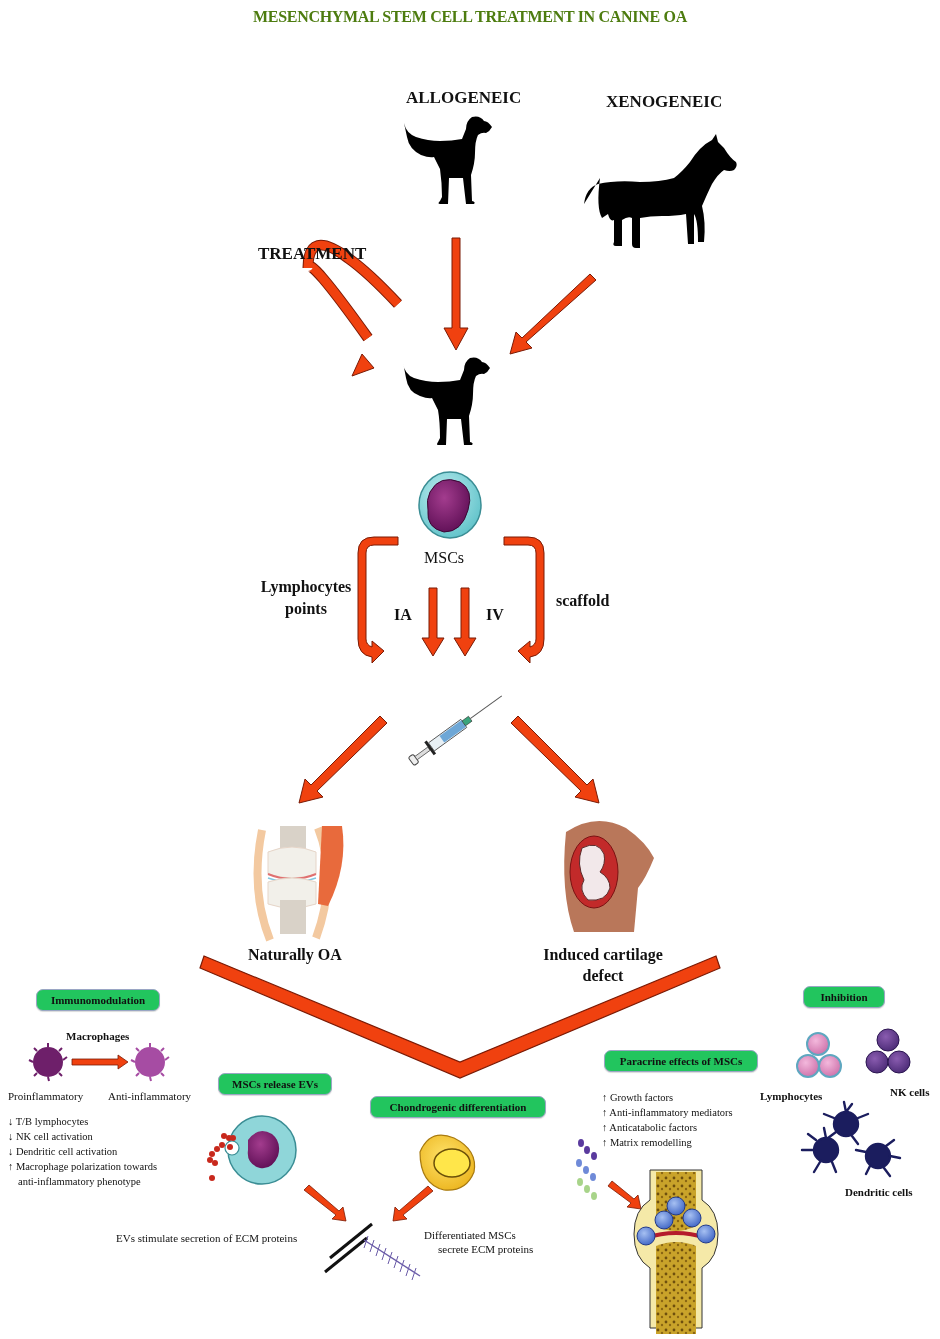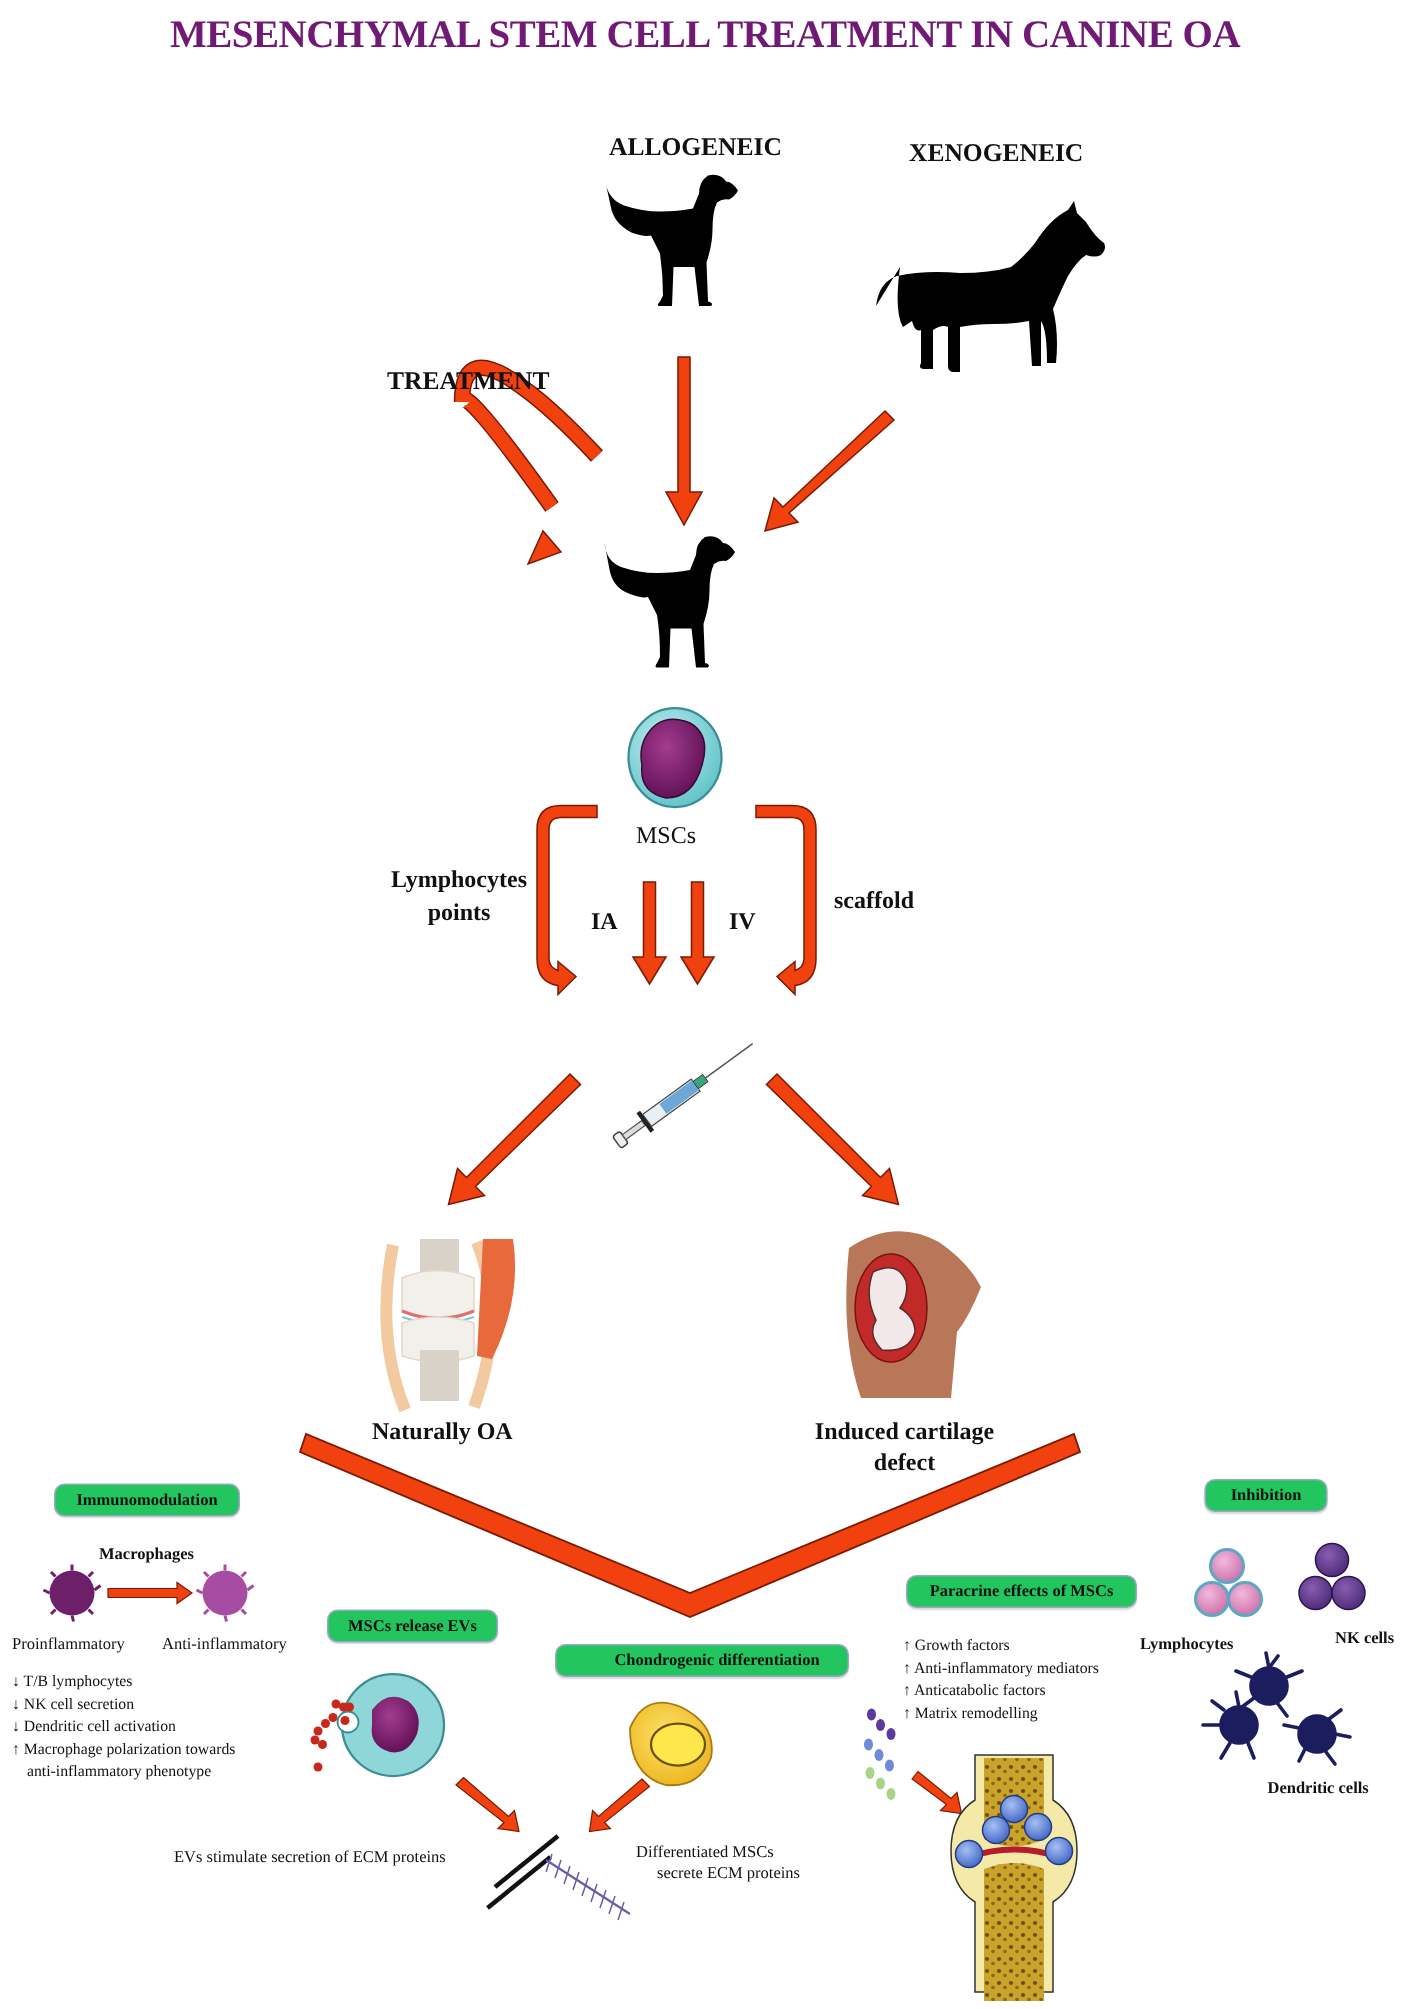--- a/index.html
+++ b/index.html
@@ -1,20 +1,20 @@
 <!DOCTYPE html>
 <html><head>
 <meta charset="utf-8">
 <style>
   html, body { margin: 0; padding: 0; background: #ffffff; }
   body { width: 940px; height: 1339px; position: relative; overflow: hidden;
          font-family: "Liberation Serif", "DejaVu Serif", serif; color: #111; }
   .abs { position: absolute; }
   .title { left: 0; top: 8px; width: 940px; text-align: center; font-weight: bold;
-           font-size: 26px; color: #701a75; letter-spacing: -0.3px; }
+           font-size: 16px; color: #4d7c0f; letter-spacing: -0.3px; }
   .lbl-bold { font-weight: bold; font-size: 17px; }
   .lbl { font-size: 16px; font-weight: bold; }
   .lbl-big { font-size: 16px; }
   .box { position: absolute; background: #22c55e; border: 1.5px solid #9aa6c4;
          border-radius: 7px; font-size: 11px; font-weight: bold; text-align: center;
          line-height: 20px; height: 20px; color: #111; box-shadow: 0 1px 1px rgba(0,0,0,0.15); }
   .cap { font-size: 11px; }
   svg.overlay { position: absolute; left: 0; top: 0; }
   ul.bul { list-style: none; margin: 0; padding: 0; }
   ul.bul li { font-size: 10.5px; line-height: 15px; white-space: nowrap; }
@@ -261,30 +261,30 @@
   <div>Induced cartilage</div>
   <div>defect</div>
 </div>
 
 <div class="box" style="left:36px; top:989px; width:122px;">Immunomodulation</div>
 <div class="abs cap" style="left:66px; top:1030px; font-weight:bold;">Macrophages</div>
 <div class="abs cap" style="left:8px; top:1090px;">Proinflammatory</div>
 <div class="abs cap" style="left:108px; top:1090px;">Anti-inflammatory</div>
 <ul class="abs bul" style="left:8px; top:1114px;">
   <li><span>↓</span> <span>T/B lymphocytes</span></li>
-  <li><span>↓</span> <span>NK cell secretion</span></li>
+  <li><span>↓</span> <span>NK cell activation</span></li>
   <li><span>↓</span> <span>Dendritic cell activation</span></li>
   <li><span>↑</span> <span>Macrophage polarization towards</span></li>
   <li style="padding-left:10px;"><span>anti-inflammatory phenotype</span></li>
 </ul>
 
 <div class="box" style="left:218px; top:1073px; width:112px;">MSCs release EVs</div>
 <div class="abs cap" style="left:116px; top:1232px;">EVs stimulate secretion of ECM proteins</div>
 
-<div class="box" style="left:370px; top:1096px; width:174px;padding-left:20px;">Chondrogenic differentiation</div>
+<div class="box" style="left:370px; top:1096px; width:174px;">Chondrogenic differentiation</div>
 <div class="abs cap" style="left:424px; top:1228px; line-height:14px;">
   <div>Differentiated MSCs</div>
   <div style="padding-left:14px;">secrete ECM proteins</div>
 </div>
 
 <div class="box" style="left:604px; top:1050px; width:152px;">Paracrine effects of MSCs</div>
 <ul class="abs bul" style="left:602px; top:1090px;">
   <li><span>↑</span> <span>Growth factors</span></li>
   <li><span>↑</span> <span>Anti-inflammatory mediators</span></li>
   <li><span>↑</span> <span>Anticatabolic factors</span></li>

